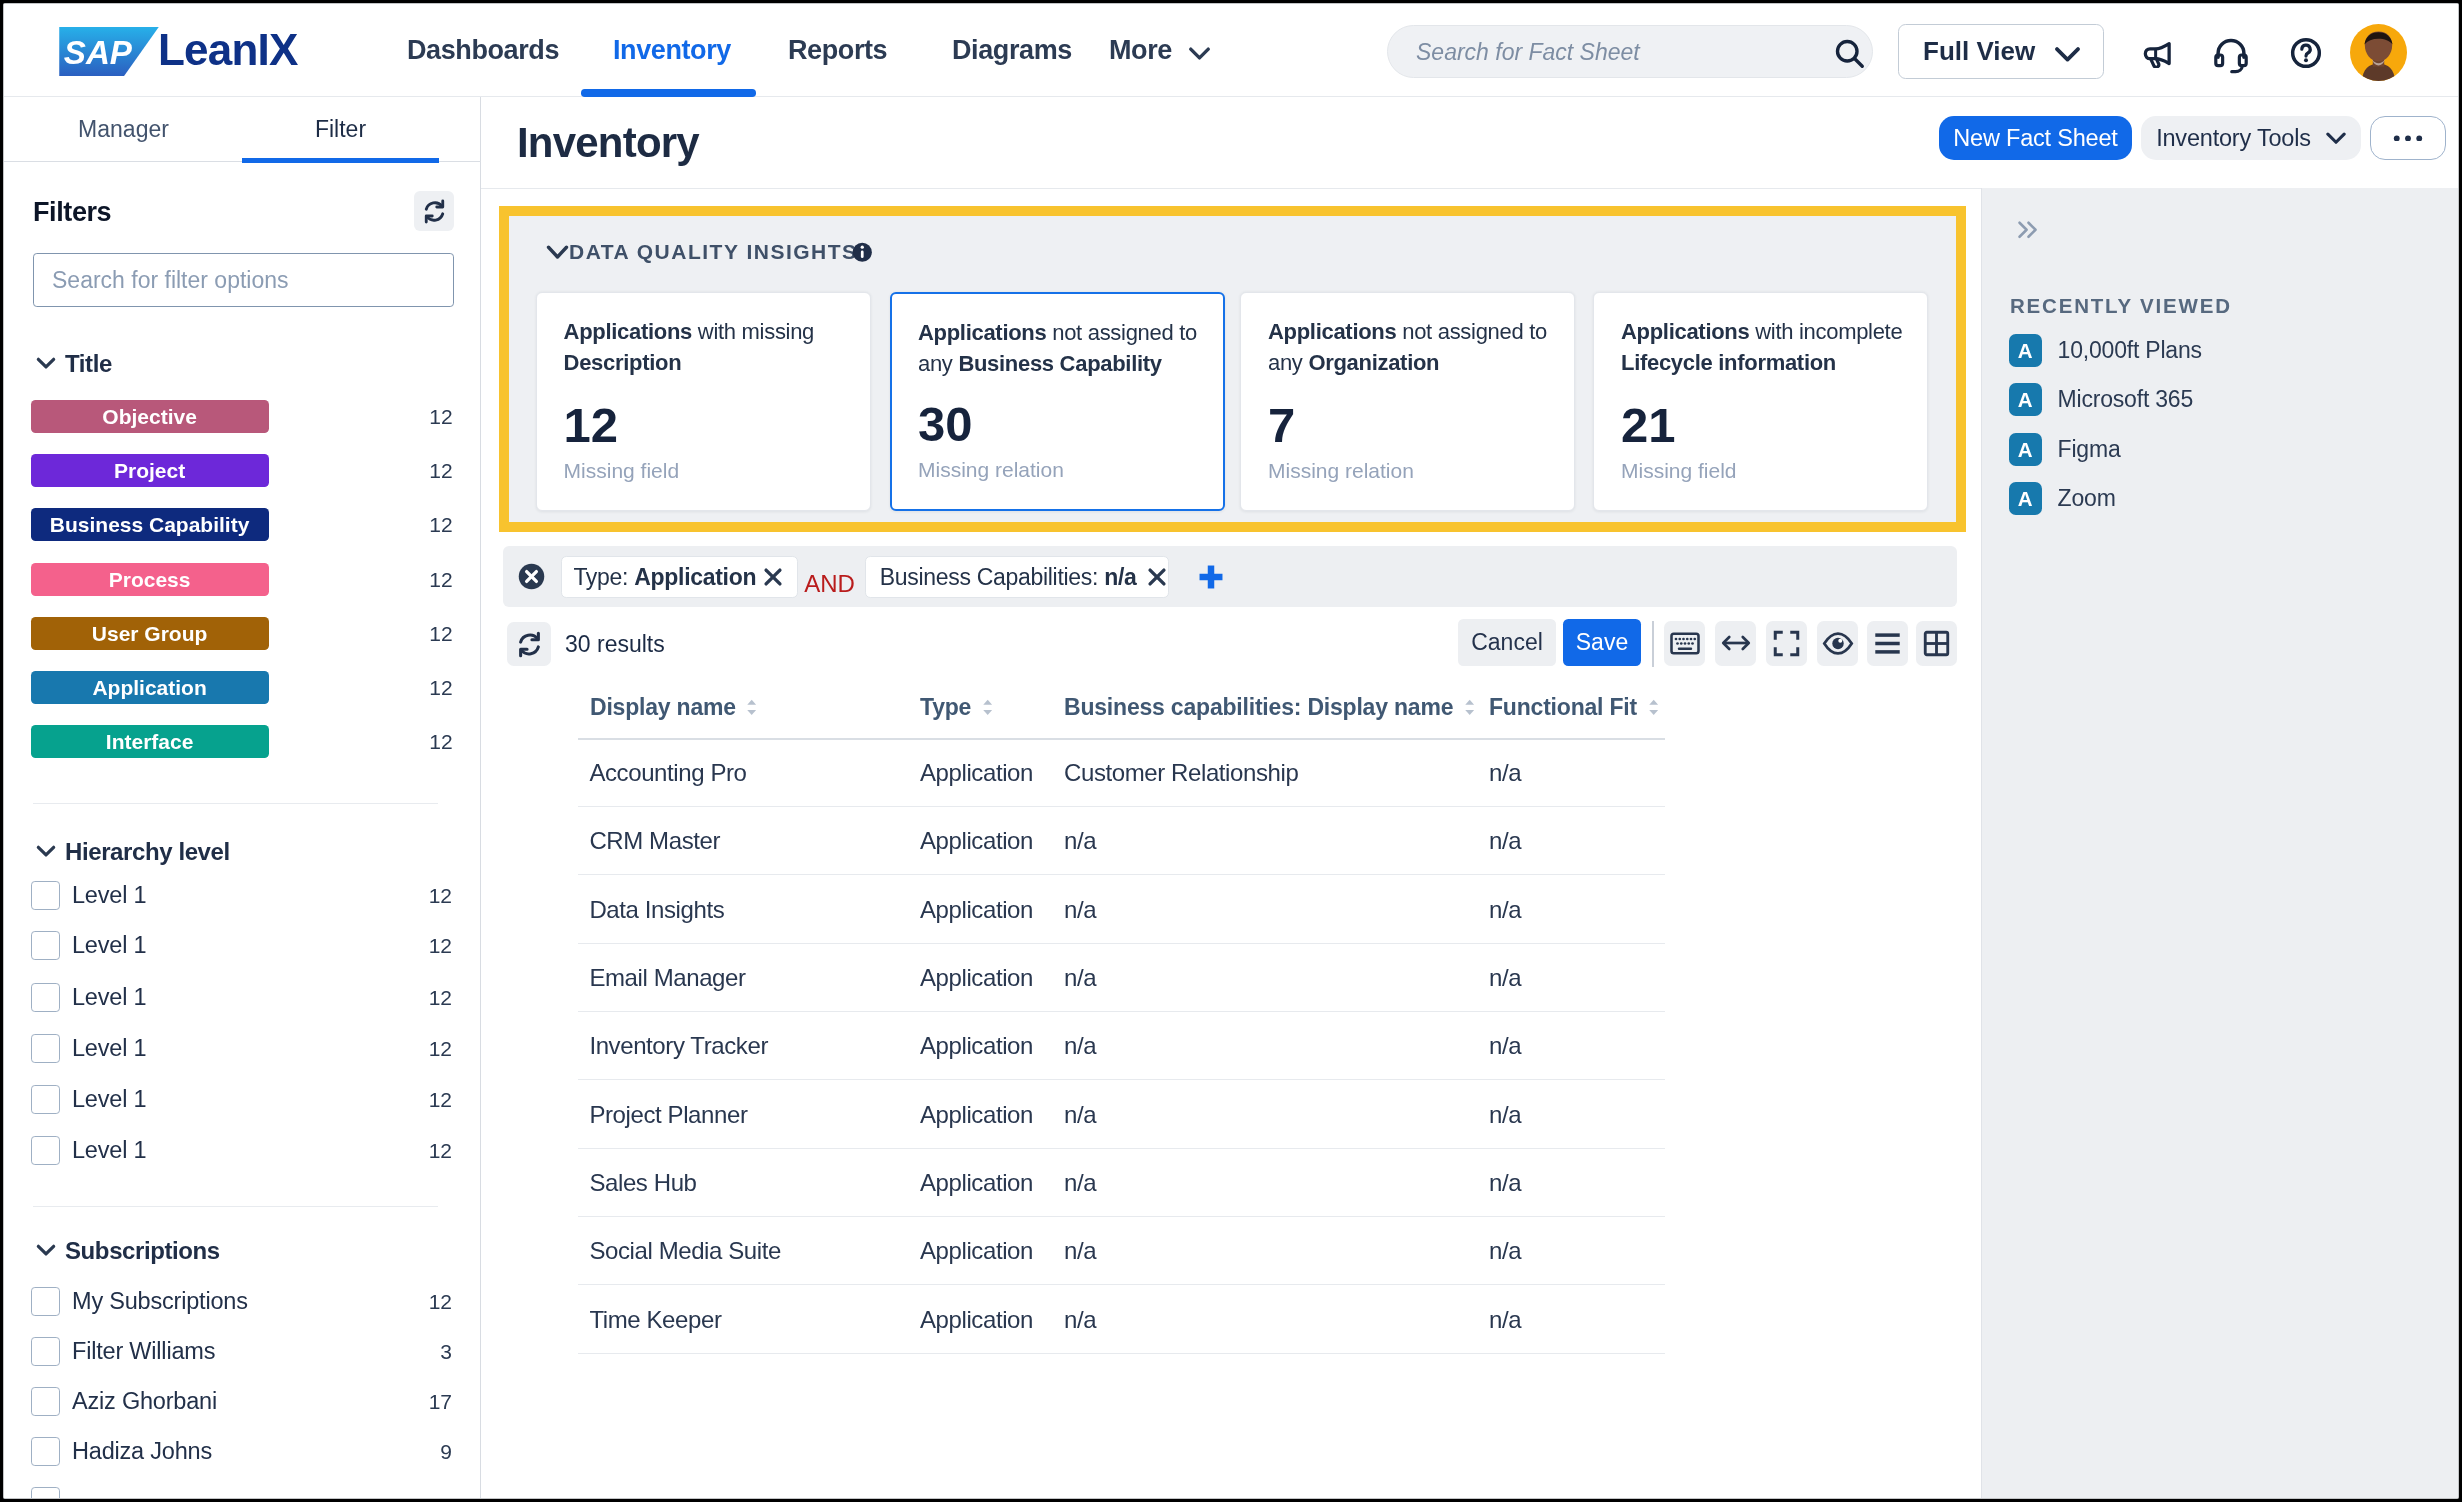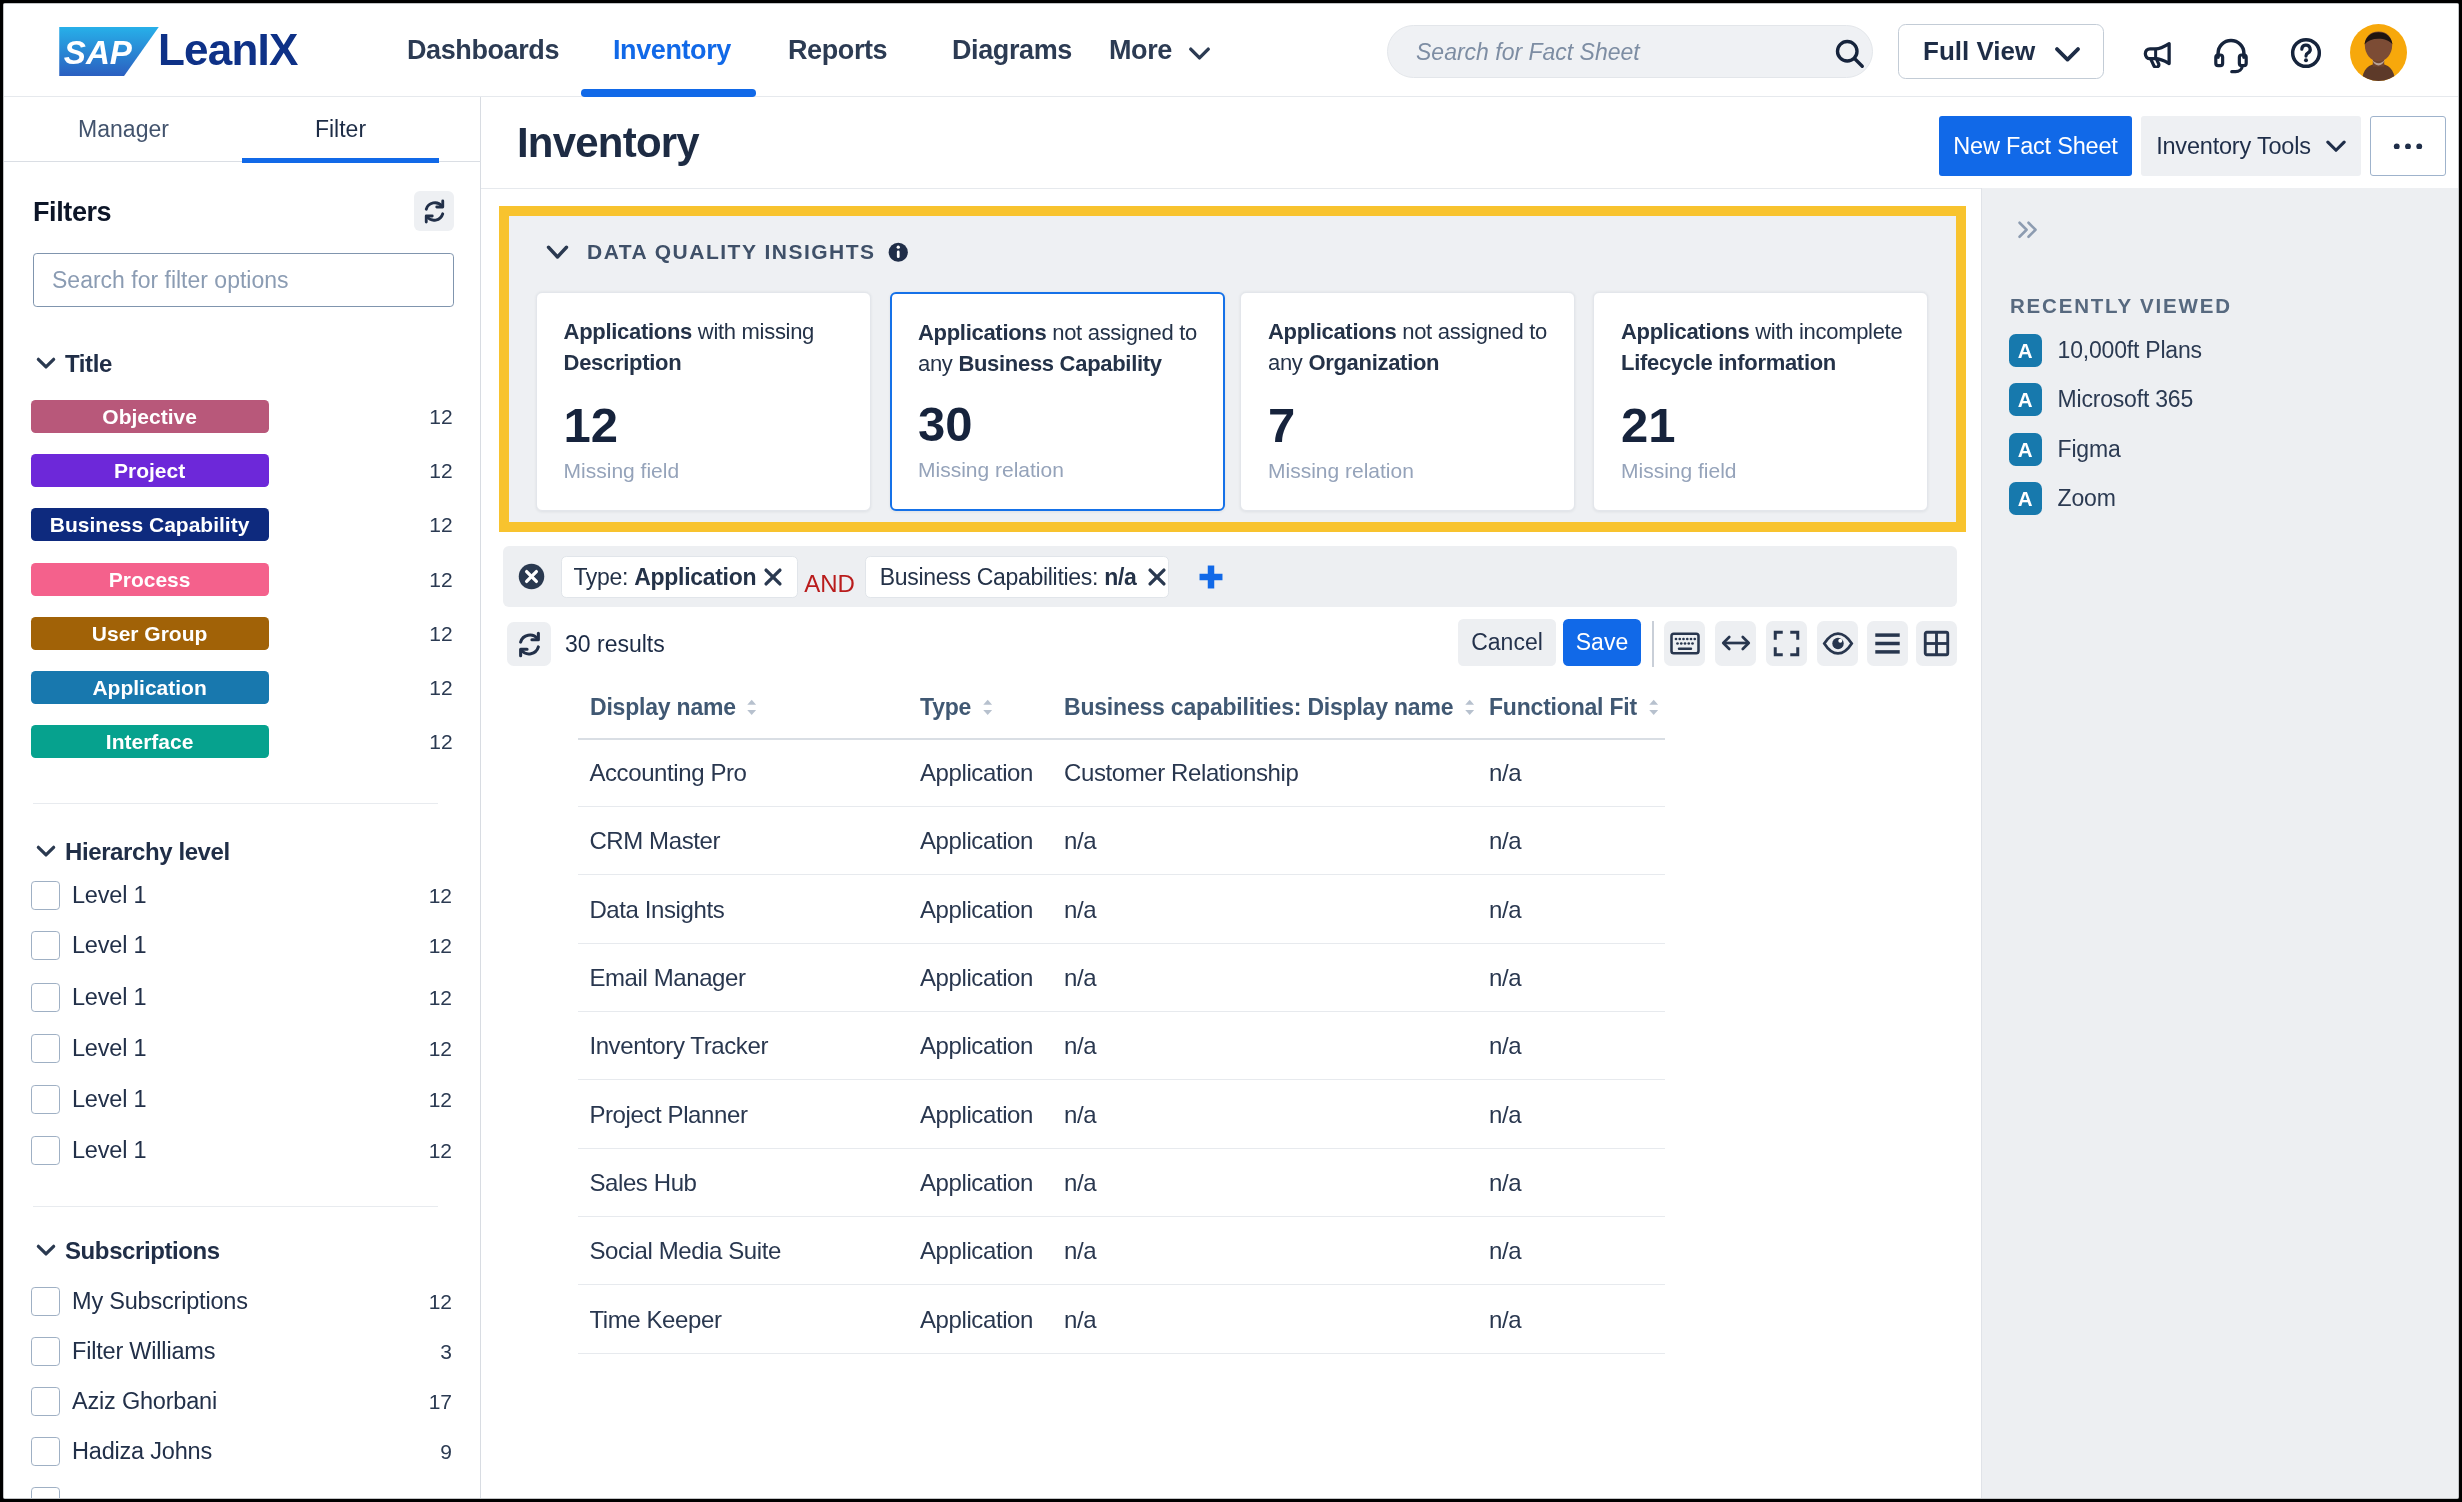--- a/index.html
+++ b/index.html
@@ -34,28 +34,28 @@
 .cnt { position:absolute; right:0; font-size:21px; color:#2b3a52; }
 .sb-div { position:absolute; left:29px; width:405px; height:0.8px; background:#e8ebef; }
 .cbrow { position:absolute; left:27px; width:421px; height:33px; }
 .cb { position:absolute; left:0; top:1.5px; width:29px; height:29px; border:1.5px solid #9fb0c4; border-radius:3.8px; background:#fff; }
 .cbrow .lbl { position:absolute; left:41px; top:0; height:33px; display:flex; align-items:center; font-size:23.5px; letter-spacing:-0.2px; color:#223049; }
 .cbrow .num { position:absolute; right:0; top:0; height:33px; display:flex; align-items:center; font-size:21px; color:#2b3a52; }
 
 
 #mainh { position:absolute; left:477px; top:93px; width:1977px; height:92px; background:#fff; border-bottom:0.8px solid #e6e9ed; }
 #mainh h1 { position:absolute; left:36px; top:0; height:91px; display:flex; align-items:center; font-size:42px; font-weight:700; color:#1d2b43; letter-spacing:-0.8px; }
-.btn { position:absolute; top:19px; height:60px; border-radius:3px; display:flex; align-items:center; justify-content:center; font-size:23.5px; letter-spacing:-0.2px; }
+.btn { position:absolute; top:19px; height:44px; border-radius:15px; display:flex; align-items:center; justify-content:center; font-size:23.5px; letter-spacing:-0.2px; }
 #btn-nfs { left:1458px; width:193px; background:#1169e8; color:#fff; }
 #btn-it { left:1660px; width:220px; background:#eef0f3; color:#1f2e49; gap:15px; }
 #btn-more { left:1889px; width:76px; background:#fff; border:1.5px solid #9fb3cc; color:#1f2e49; }
 
 
 #dqi { position:absolute; left:495px; top:202px; width:1467px; height:326px; background:#eef0f3; border:10px solid #f8c32e; }
-#dqi-head { position:absolute; left:37px; top:21px; height:30px; display:flex; align-items:center; gap:18px; }
+#dqi-head { position:absolute; left:37px; top:21px; height:30px; display:flex; align-items:center; }
 #dqi-head .t { font-size:21px; font-weight:700; letter-spacing:1.5px; color:#3f5068; }
 .card { position:absolute; top:76px; width:335px; height:219px; background:#fff; border:0.8px solid #e3e6eb; border-radius:6px; box-shadow:0 0.8px 3px rgba(40,50,70,.08); }
 .card .l1 { position:absolute; left:27px; top:23px; width:296px; font-size:22px; line-height:31px; letter-spacing:-0.3px; color:#243248; }
 .card .n { position:absolute; left:27px; top:104px; font-size:49px; font-weight:700; color:#16233c; }
 .card .m { position:absolute; left:27px; top:166px; font-size:21px; color:#95a3ba; }
 
 
 #chips { position:absolute; left:499px; top:542px; width:1454px; height:61px; background:#edeff2; border-radius:6px; }
 .chip { position:absolute; top:10px; height:42px; background:#fff; border:0.8px solid #e1e5ea; border-radius:5.3px; display:flex; align-items:center; font-size:23px; letter-spacing:-0.3px; color:#243248; white-space:nowrap; }
 

